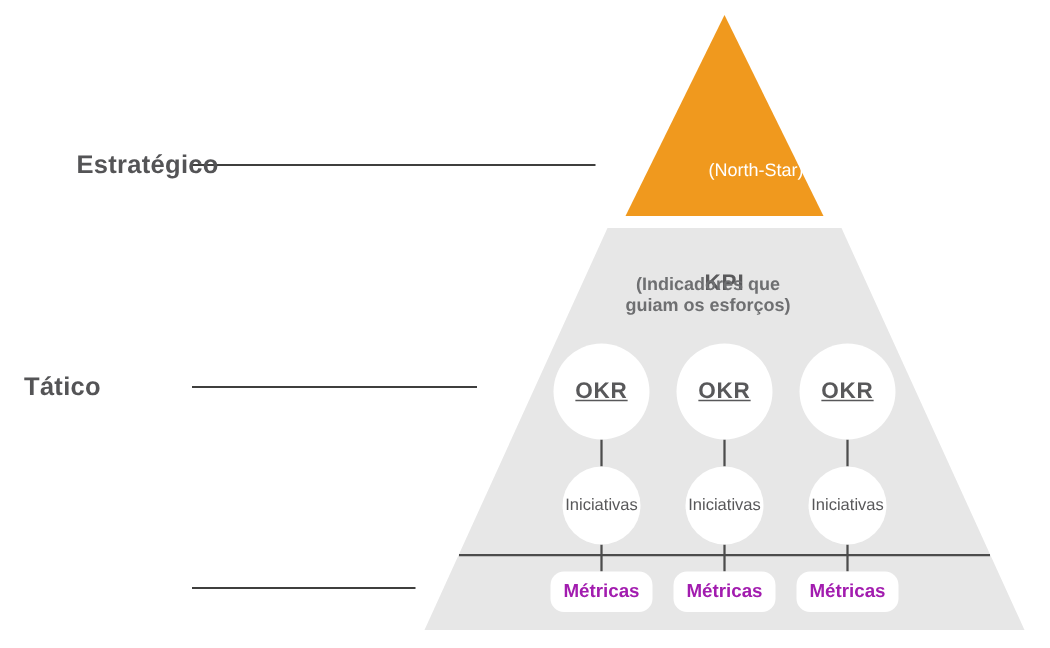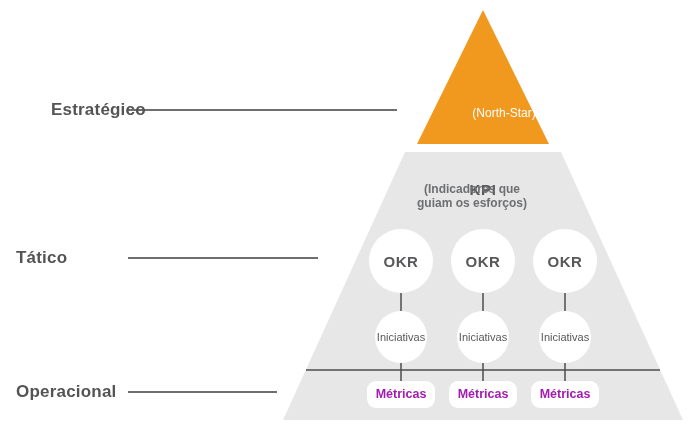--- a/index.html
+++ b/index.html
@@ -23,21 +23,21 @@
     transform: translateY(-50%);
     font-weight: bold;
     font-size: 17px;
     color: #545456;
     letter-spacing: 0.2px;
   }
   .top-title   { font-weight: bold; font-size: 15px; color: #ffffff; letter-spacing: 0.4px; }
   .top-sub     { font-size: 12px; color: #ffffff; }
   .kpi-title   { font-weight: bold; font-size: 15px; color: #59595B; letter-spacing: 0.6px; }
   .kpi-sub     { font-size: 12px; color: #6E6F71; line-height: 14px; white-space: normal; width: 120px; }
-  .okr-label   { font-weight: bold; font-size: 15px; color: #58585A; letter-spacing: 0.5px; }
+  .okr-label   { font-weight: bold; font-size: 15px; color: #58585A; letter-spacing: 0.5px; text-decoration: underline; }
   .ini-label   { font-weight: normal; font-size: 11px; color: #58585A; }
   .met-label   { font-weight: bold; font-size: 12.5px; color: #a21caf; }
 </style>
 </head>
 <body>
 
 <div class="stage">
 
   <svg width="700" height="432" viewBox="0 0 700 432">
 
@@ -65,21 +65,20 @@
     <circle cx="483" cy="337" r="26" fill="#FFFFFF"></circle>
     <circle cx="565" cy="337" r="26" fill="#FFFFFF"></circle>
 
     <rect x="367" y="381" width="68" height="27" rx="9" fill="#FFFFFF"></rect>
     <rect x="449" y="381" width="68" height="27" rx="9" fill="#FFFFFF"></rect>
     <rect x="531" y="381" width="68" height="27" rx="9" fill="#FFFFFF"></rect>
   </svg>
 
   <div class="left-label" style="left:16px; top:110px;margin-left:35px;">Estratégico</div>
   <div class="left-label" style="left:16px; top:258px;text-align:center;">Tático</div>
-  <div class="left-label" style="left:16px; top:392px;">Operacional</div>
 
   <div class="abs top-sub" style="left:504px; top:113px;">(North-Star)</div>
 
   <div class="abs kpi-title" style="left:483px; top:172px;margin-top:17px;">KPI</div>
   <div class="abs kpi-sub" style="left:472px; top:196px;font-weight:bold;">(Indicadores que guiam os esforços)</div>
 
   <div class="abs okr-label" style="left:401px; top:261px;">OKR</div>
   <div class="abs okr-label" style="left:483px; top:261px;">OKR</div>
   <div class="abs okr-label" style="left:565px; top:261px;">OKR</div>
 

